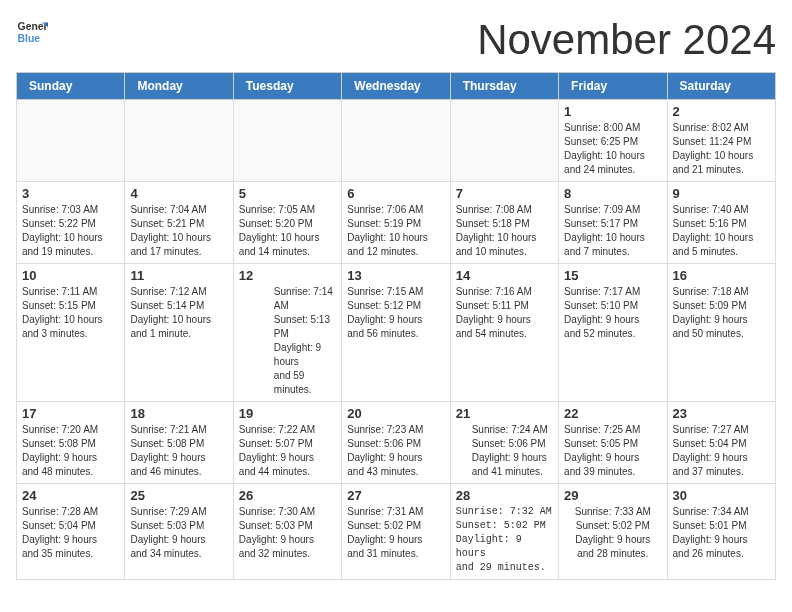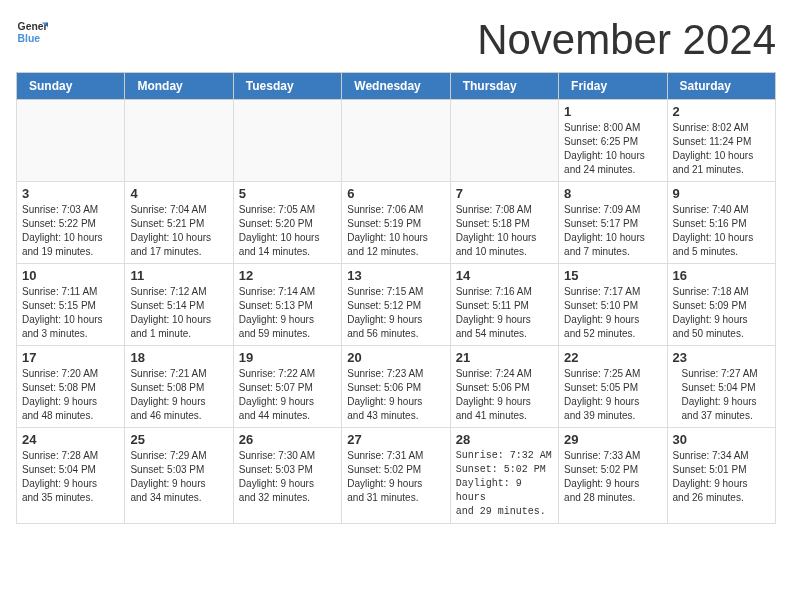--- a/index.html
+++ b/index.html
@@ -186,21 +186,21 @@
         </td>
         <td>
           <div class="day-num">11</div>
           <div class="day-info" style="white-space: pre-line;">Sunrise: 7:12 AM
 Sunset: 5:14 PM
 Daylight: 10 hours
 and 1 minute.</div>
         </td>
         <td>
           <div class="day-num">12</div>
-          <div class="day-info" style="white-space: pre-line;">Sunrise: 7:14 AM
+          <div class="day-info" style="white-space: pre-line; margin-left: 35px;">Sunrise: 7:14 AM
 Sunset: 5:13 PM
 Daylight: 9 hours
 and 59 minutes.</div>
         </td>
         <td>
           <div class="day-num">13</div>
           <div class="day-info" style="white-space: pre-line;">Sunrise: 7:15 AM
 Sunset: 5:12 PM
 Daylight: 9 hours
 and 56 minutes.</div>
@@ -251,35 +251,35 @@
         </td>
         <td>
           <div class="day-num">20</div>
           <div class="day-info" style="white-space: pre-line;">Sunrise: 7:23 AM
 Sunset: 5:06 PM
 Daylight: 9 hours
 and 43 minutes.</div>
         </td>
         <td>
           <div class="day-num">21</div>
-          <div class="day-info" style="white-space: pre-line;">Sunrise: 7:24 AM
+          <div class="day-info" style="white-space: pre-line; margin-left: 16px;">Sunrise: 7:24 AM
 Sunset: 5:06 PM
 Daylight: 9 hours
 and 41 minutes.</div>
         </td>
         <td>
           <div class="day-num">22</div>
           <div class="day-info" style="white-space: pre-line;">Sunrise: 7:25 AM
 Sunset: 5:05 PM
 Daylight: 9 hours
 and 39 minutes.</div>
         </td>
         <td>
           <div class="day-num">23</div>
-          <div class="day-info" style="white-space: pre-line; margin-left: 9px;">Sunrise: 7:27 AM
+          <div class="day-info" style="white-space: pre-line;">Sunrise: 7:27 AM
 Sunset: 5:04 PM
 Daylight: 9 hours
 and 37 minutes.</div>
         </td>
       </tr>
       <tr>
         <td>
           <div class="day-num">24</div>
           <div class="day-info" style="white-space: pre-line;">Sunrise: 7:28 AM
 Sunset: 5:04 PM
@@ -309,21 +309,21 @@
         </td>
         <td>
           <div class="day-num">28</div>
           <div class="day-info" style="white-space: pre-line; font-family: Liberation Mono, monospace;">Sunrise: 7:32 AM
 Sunset: 5:02 PM
 Daylight: 9 hours
 and 29 minutes.</div>
         </td>
         <td>
           <div class="day-num">29</div>
-          <div class="day-info" style="white-space: pre-line;">Sunrise: 7:33 AM
+          <div class="day-info" style="white-space: pre-line; text-align: center;">Sunrise: 7:33 AM
 Sunset: 5:02 PM
 Daylight: 9 hours
 and 28 minutes.</div>
         </td>
         <td>
           <div class="day-num">30</div>
           <div class="day-info" style="white-space: pre-line;">Sunrise: 7:34 AM
 Sunset: 5:01 PM
 Daylight: 9 hours
 and 26 minutes.</div>

